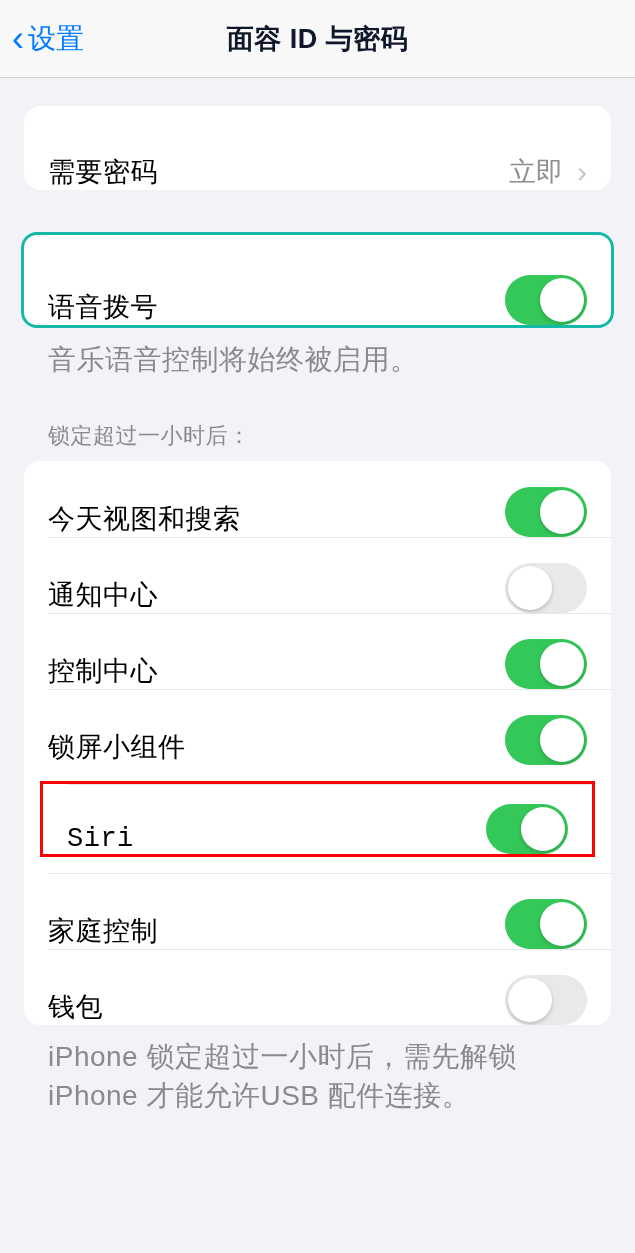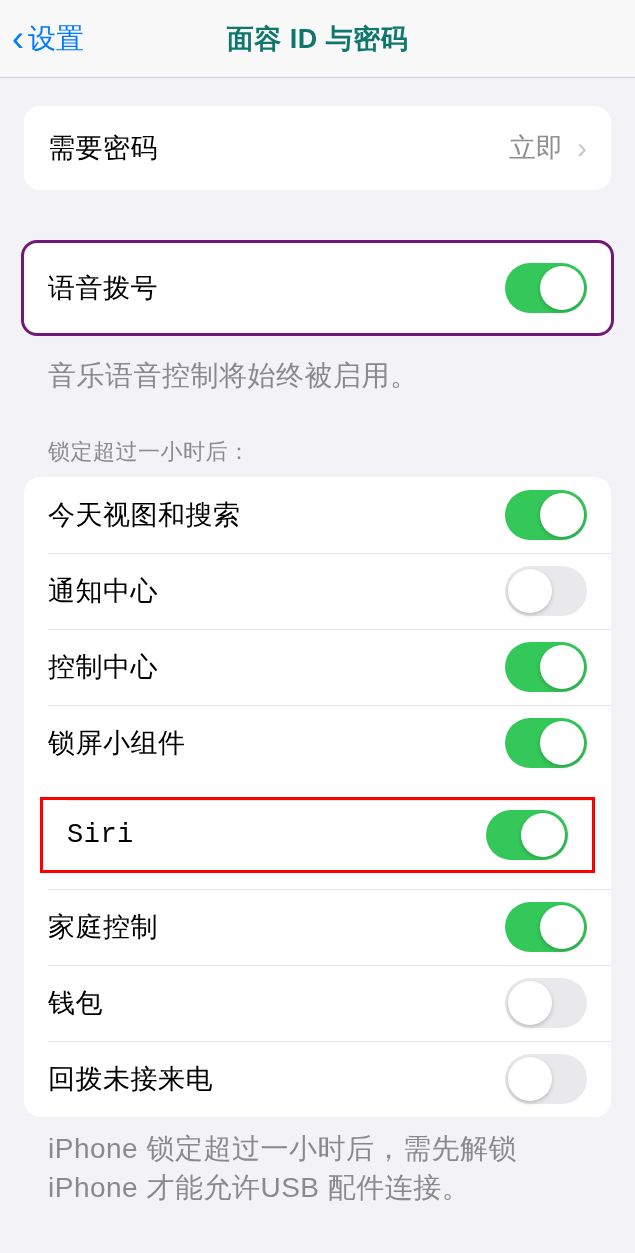--- a/index.html
+++ b/index.html
@@ -36,37 +36,37 @@
       font-weight: 500;
       margin-right: 4px;
       line-height: 1;
     }
     .nav-title {
       position: absolute;
       left: 50%;
       transform: translateX(-50%);
       font-size: 27px;
       font-weight: 600;
-      color: #0f766e;
+      color: #0f172a;
       letter-spacing: 0.5px;
     }
     .content {
       padding: 0 24px;
     }
     .group {
       margin-top: 28px;
     }
     .cell-list {
       background: #fff;
       border-radius: 16px;
       overflow: hidden;
     }
     .cell {
       display: flex;
-      align-items: center;
+      align-items: flex-end;
       justify-content: space-between;
       padding: 0 24px 0 24px;
       height: 76px;
       position: relative;
     }
     .cell.nav-cell {
       height: 84px;
     }
     .cell + .cell::before {
       content: "";
@@ -130,22 +130,22 @@
       top: 3px;
       box-shadow: 0 2px 4px rgba(0,0,0,0.2);
     }
     .toggle.on .knob {
       right: 3px;
     }
     .toggle.off .knob {
       left: 3px;
     }
     .highlight-box {
-      border: 3px solid #701a75;
-      margin: 8px -3px;
+      border: 3px solid #14b8a6;
+      margin: 0 -3px;
     }
     .group-spacer {
       height: 42px;
     }
   </style>
 </head>
 <body>
 
 <div class="nav-bar">
   <div class="back-button">
@@ -222,23 +222,17 @@
         <div class="toggle on">
           <div class="knob"></div>
         </div>
       </div>
       <div class="cell">
         <span class="cell-label">钱包</span>
         <div class="toggle off">
           <div class="knob"></div>
         </div>
       </div>
-      <div class="cell">
-        <span class="cell-label">回拨未接来电</span>
-        <div class="toggle off">
-          <div class="knob"></div>
-        </div>
-      </div>
     </div>
 
   <div class="footer-text">iPhone 锁定超过一小时后，需先解锁 iPhone 才能允许USB 配件连接。</div>
 
 </div>
 
 </body></html>

